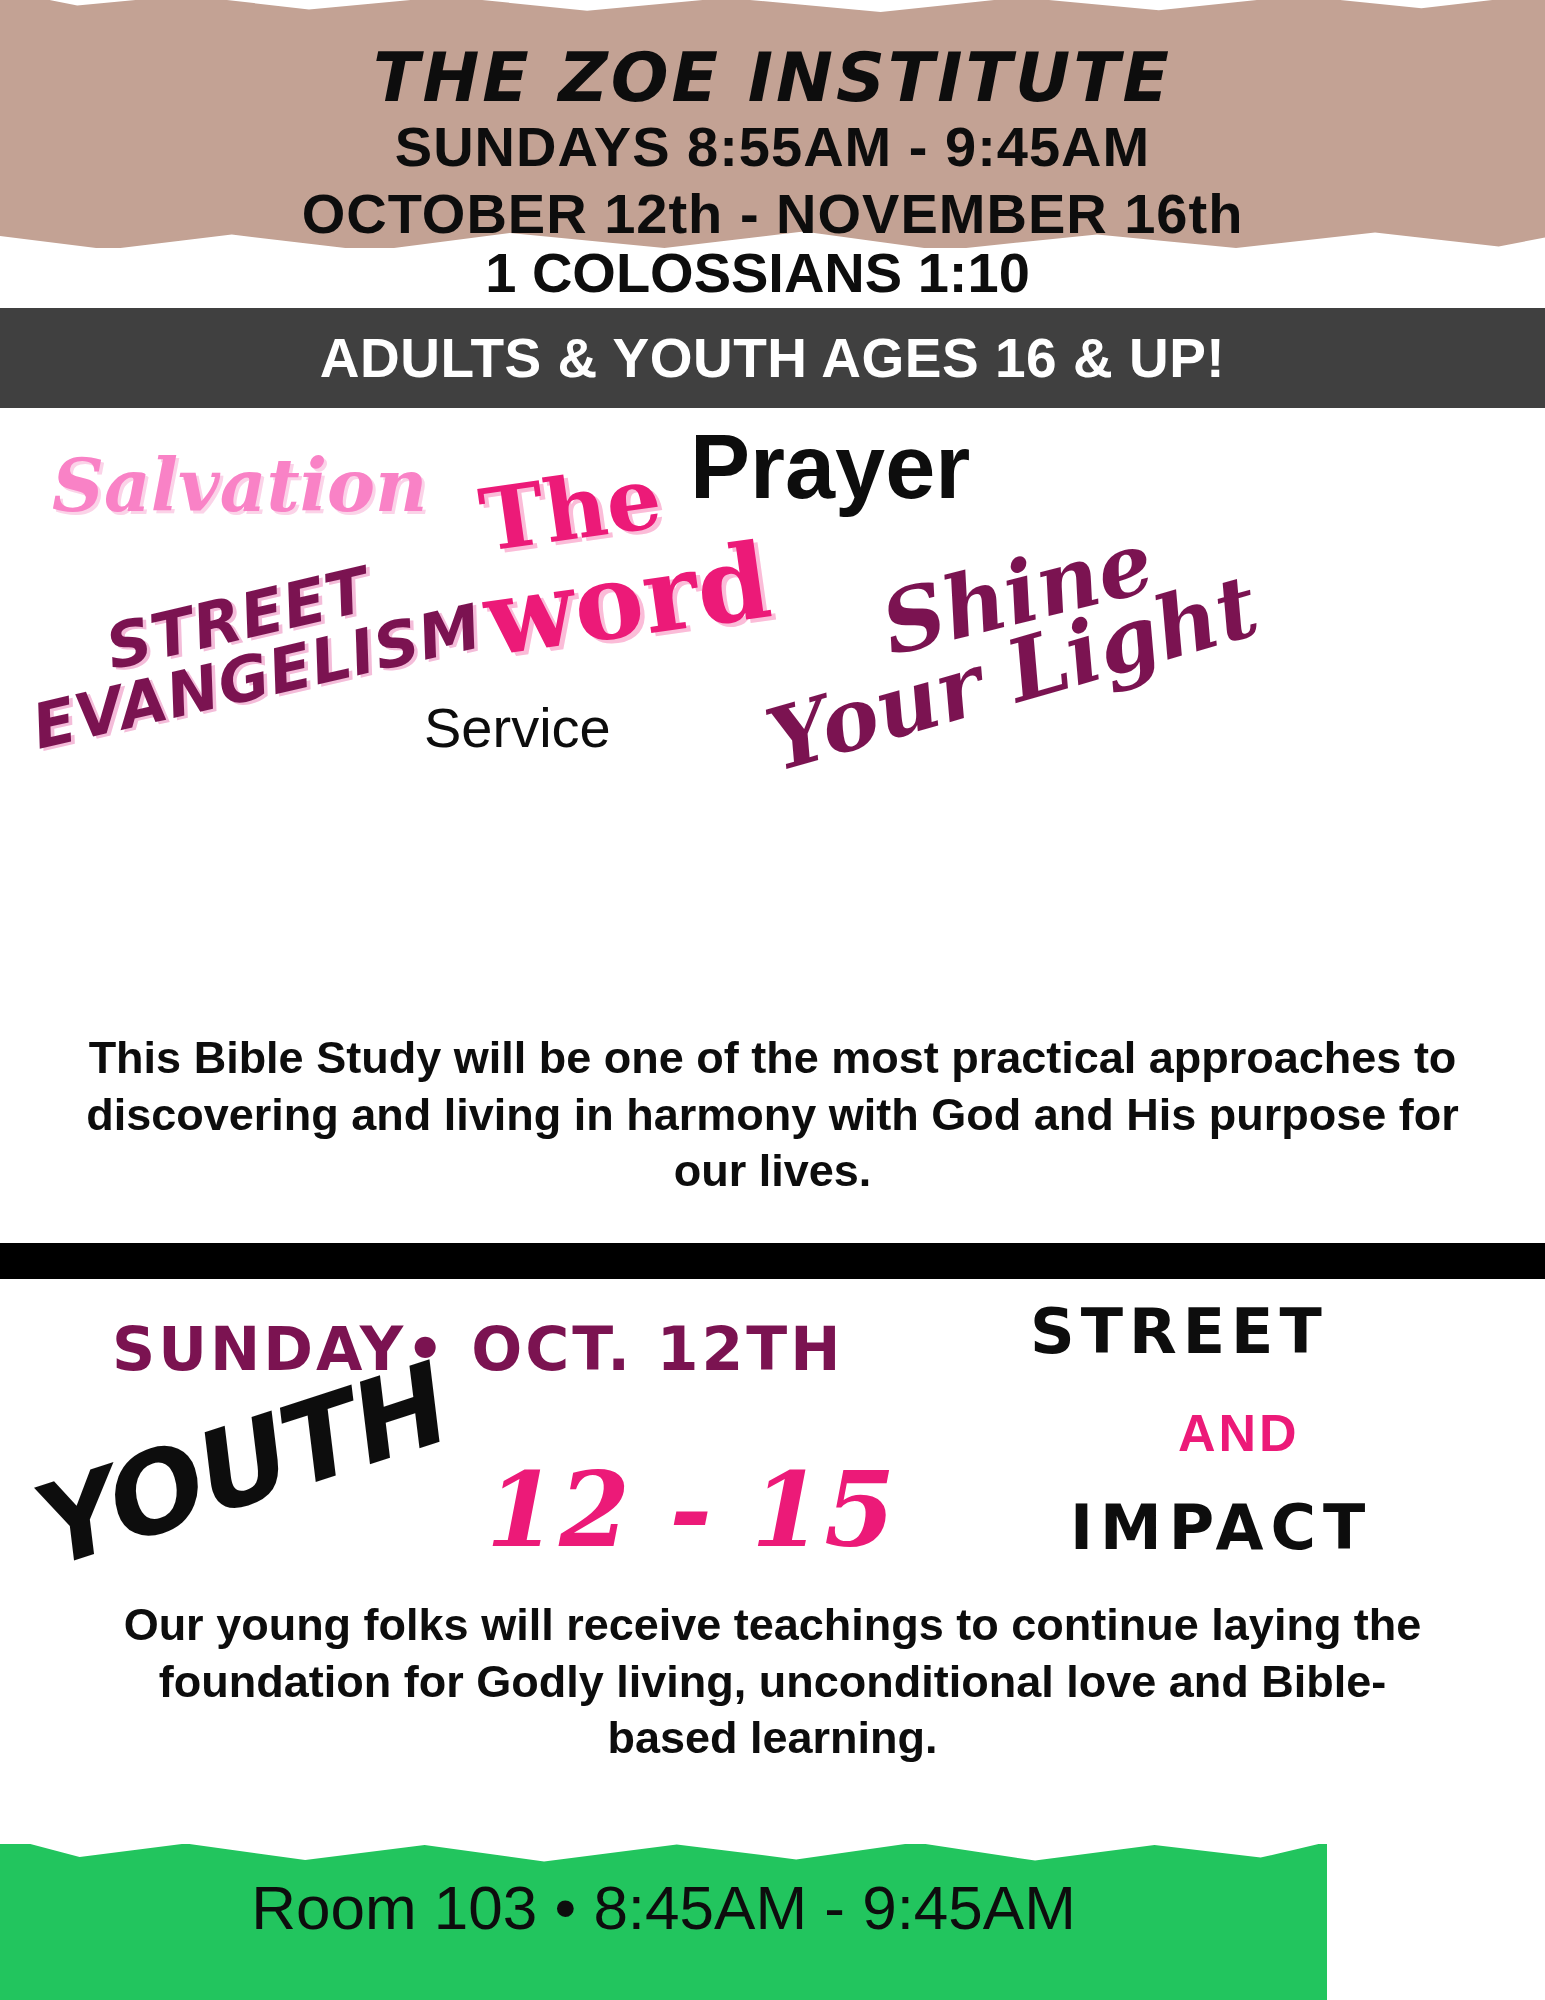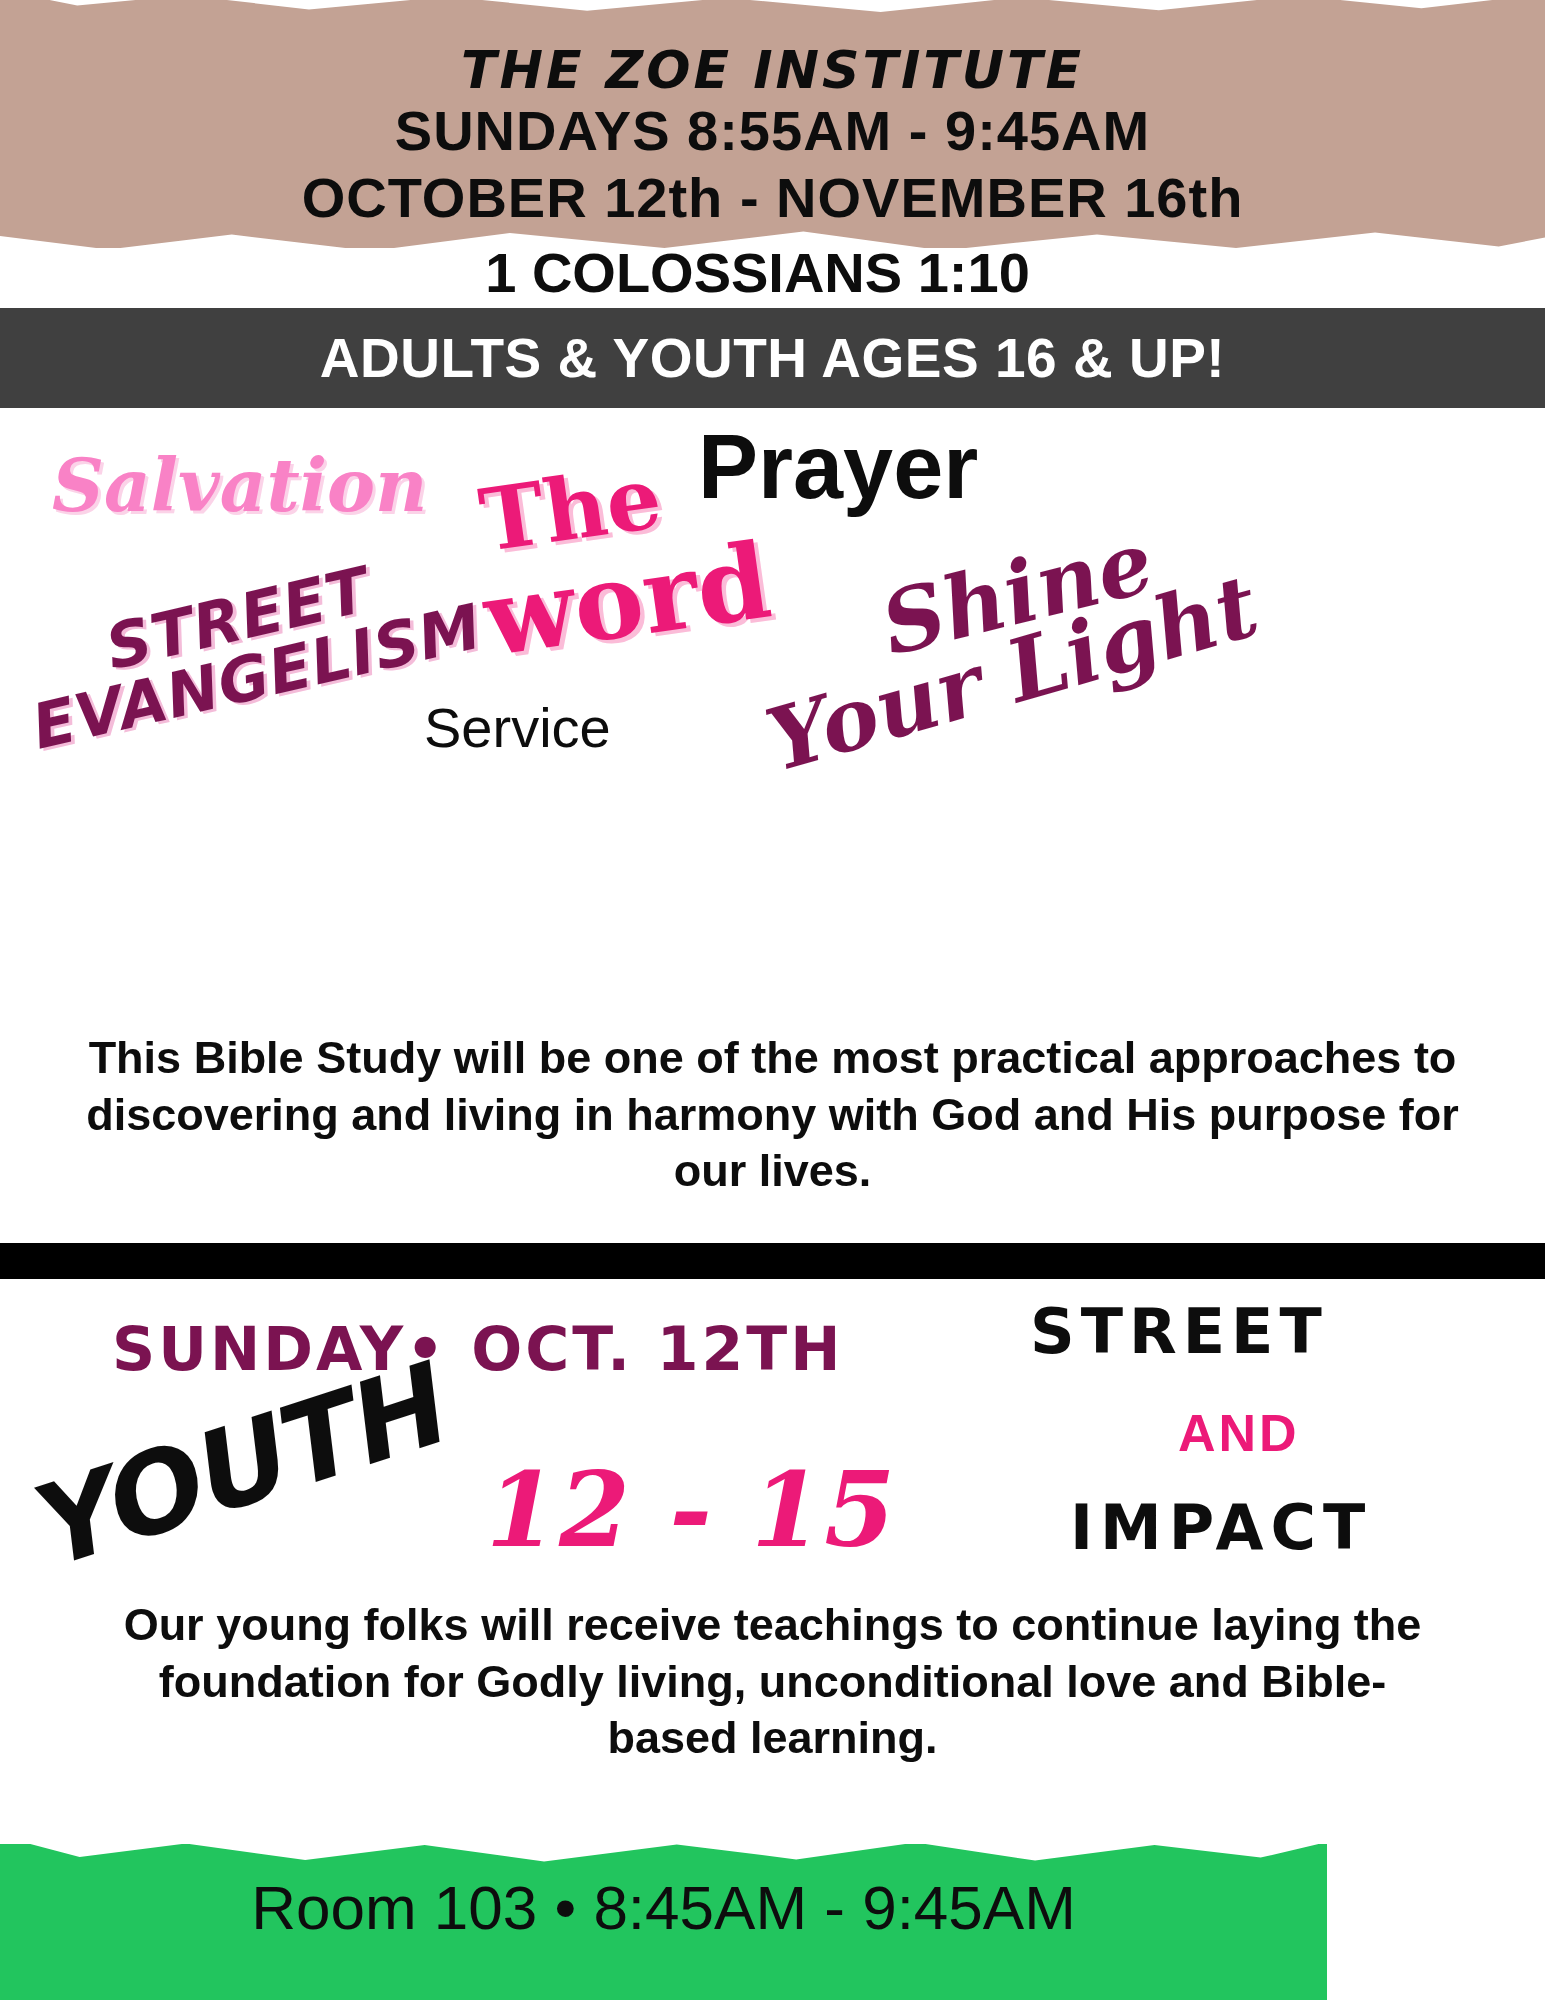--- a/index.html
+++ b/index.html
@@ -44,21 +44,21 @@
   .top-inner {
     position: relative;
     z-index: 2;
     text-align: center;
     padding-top: 44px;
   }
   .title-main {
     font-family: "DejaVu Sans", sans-serif;
     font-weight: bold;
     font-style: italic;
-    font-size: 52px;
+    font-size: 68px;
     letter-spacing: 3px;
     line-height: 1;
     color: #0d0d0d;
   }
   .title-sub {
     font-family: "Liberation Sans", sans-serif;
     font-weight: bold;
     font-size: 56px;
     line-height: 1.12;
     letter-spacing: 1px;
@@ -130,21 +130,20 @@
     color: #ec1a78;
     transform: rotate(-8deg);
     text-shadow: 4px 4px 0 #fbbcd8;
   }
   .wc-prayer {
     left: 690px; top: 14px;
     font-family: "Liberation Sans", sans-serif;
     font-weight: bold;
     font-size: 90px;
     color: #0d0d0d;
-    margin-left: 8px;
   }
   .wc-street {
     left: 104px; top: 180px;
     font-family: "DejaVu Sans", sans-serif;
     font-weight: bold;
     font-style: italic;
     font-size: 62px;
     letter-spacing: 1px;
     color: #7b1351;
     transform: rotate(-13deg);

